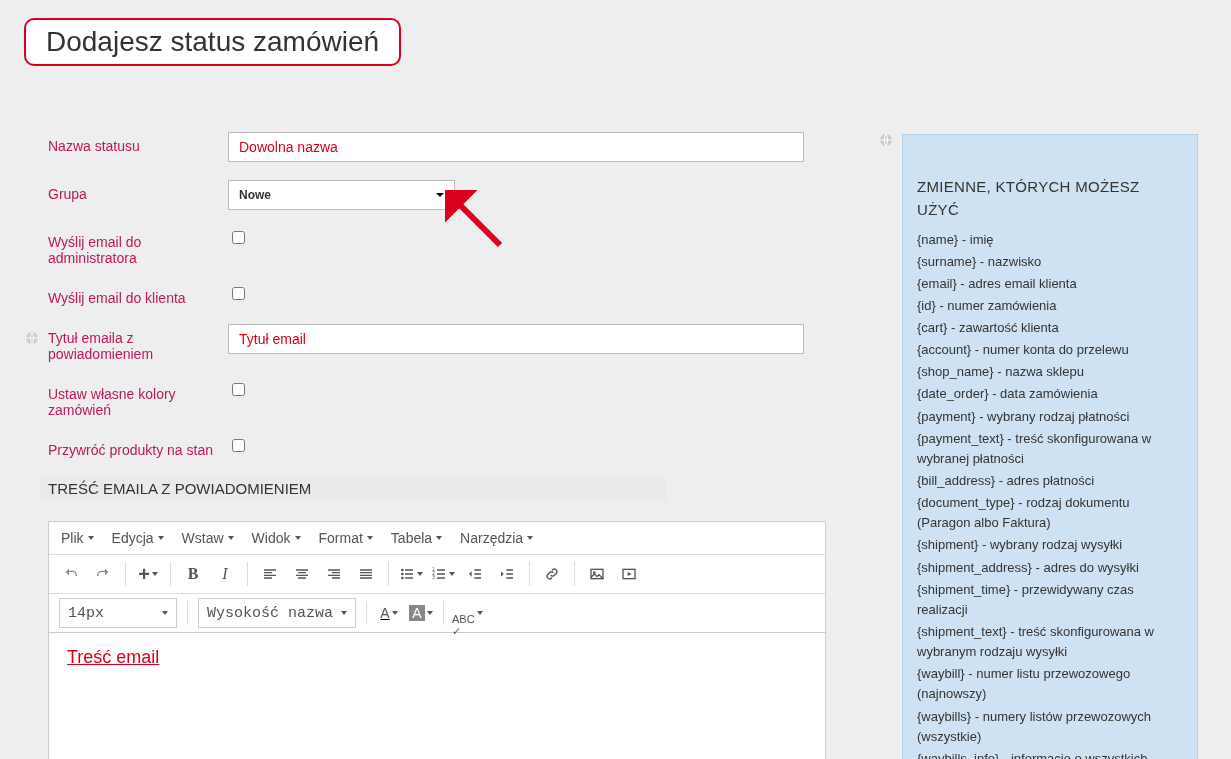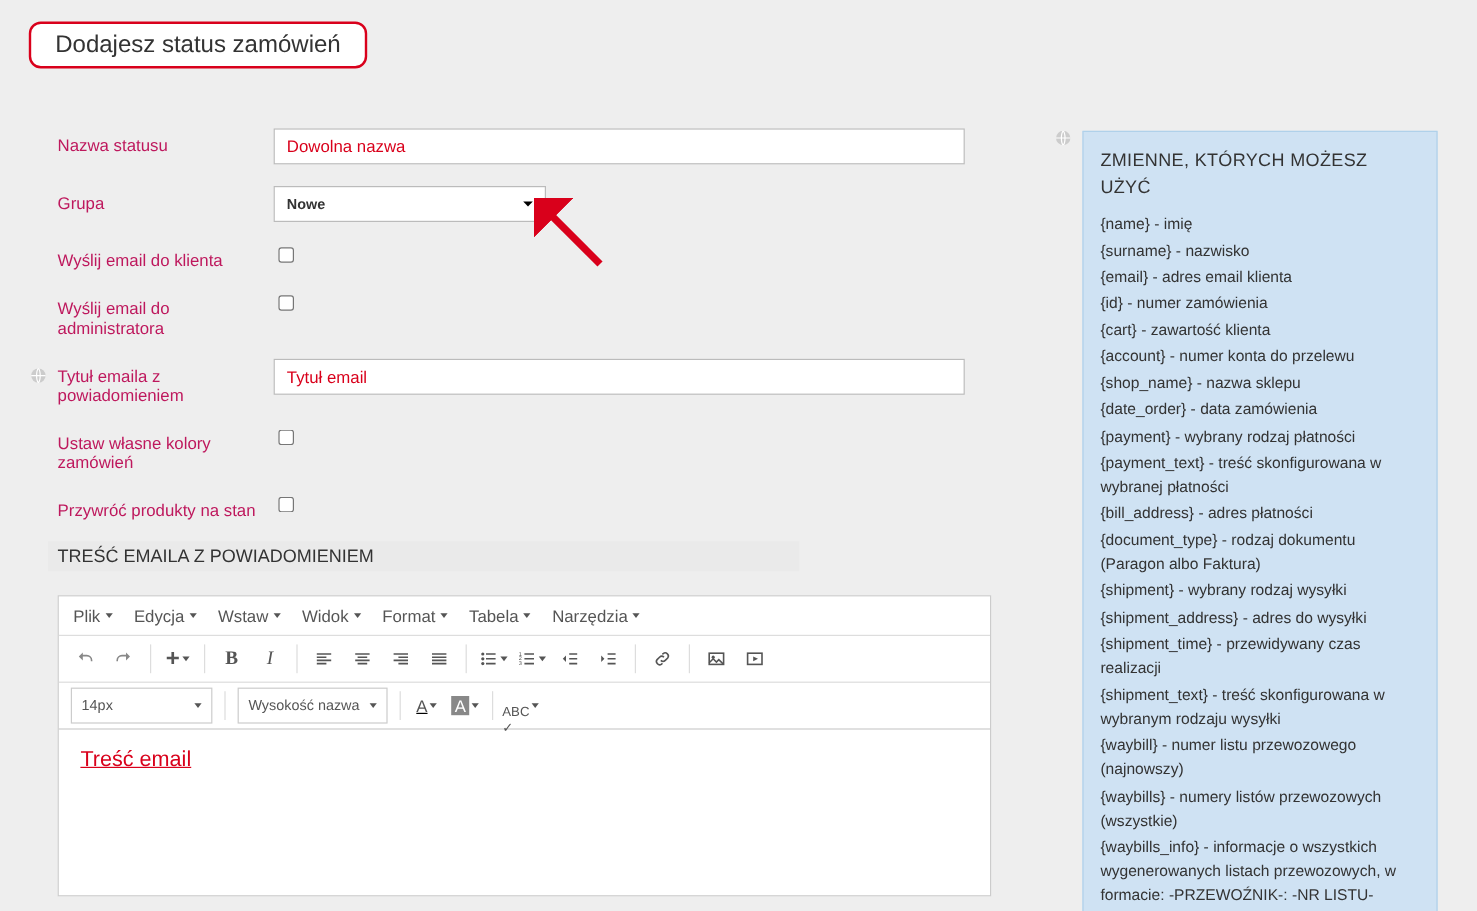--- a/index.html
+++ b/index.html
@@ -11,23 +11,23 @@
     color: #333;
     width: 1231px;
   }
   .container { padding: 0; }
   .title-box {
     display: inline-block;
     border: 2px solid #d9001b;
     border-radius: 10px;
     background: #fff;
     padding: 6px 20px;
-    margin: 18px 0 0 24px;
+    margin: 18px 0 16px 24px;
     font-family: "Segoe UI Light", "Segoe UI", Arial, sans-serif;
-    font-size: 20px;
+    font-size: 28px;
     color: #333;
   }
   .white-strip {
     background: #fff;
     height: 42px;
     margin-top: -24px;
     position: relative;
     z-index: -1;
   }
   .main-cols {
@@ -151,22 +151,23 @@
     margin: 0 6px;
   }
   .sel-box {
     height: 28px;
     border: 1px solid #ccc;
     display: inline-flex;
     align-items: center;
     padding: 0 8px;
     gap: 8px;
     color: #555;
-    font-size: 12px;
+    font-size: 15px;
     margin: 0 4px;
+    font-family: Liberation Mono, monospace;
   }
   .editor-body {
     padding: 14px 18px;
     height: 110px;
     color: #d9001b;
     font-size: 18px;
     text-decoration: underline;
   }
 
   
@@ -182,20 +183,21 @@
     margin-top: 2px;
     font-size: 13px;
     line-height: 1.55;
     font-family: "Segoe UI", Arial, sans-serif;
   }
   .hint-title {
     font-family: "Segoe UI Light","Segoe UI",Arial,sans-serif;
     font-size: 15px;
     letter-spacing: 0.3px;
     margin-bottom: 8px;
+    margin-top: 28px;
   }
   .hint-line { margin: 2px 0; }
   .side-pair { display: flex; align-items: flex-start; }
 
   
   .ico { width: 16px; height: 16px; display: block; }
 </style>
 </head>
 <body>
 
@@ -227,26 +229,26 @@
               <marker id="ah" markerWidth="8" markerHeight="8" refX="2" refY="4" orient="auto">
                 <polygon points="0,0 8,4 0,8" fill="#d9001b"></polygon>
               </marker>
             </defs>
             <line x1="55" y1="55" x2="8" y2="8" stroke="#d9001b" stroke-width="6" marker-end="url(#ah)"></line>
           </svg>
         </div>
       </div>
 
       <div class="form-row">
+        <div class="form-label">Wyślij email do administratora</div>
+        <div class="form-field"><input type="checkbox" class="cb" style=""></div>
+      </div>
+
+      <div class="form-row">
         <div class="form-label">Wyślij email do klienta</div>
-        <div class="form-field"><input type="checkbox" class="cb" style=""></div>
-      </div>
-
-      <div class="form-row">
-        <div class="form-label">Wyślij email do administratora</div>
         <div class="form-field"><input type="checkbox" class="cb" style=""></div>
       </div>
 
       <div class="side-pair">
         <div class="side-marker" style="position:absolute; margin-left:-24px; margin-top:6px;">
           <svg class="ico" viewBox="0 0 24 24">
               <circle cx="12" cy="12" r="9" fill="#ccc"></circle>
               <path d="M3 12h18M12 3c3 3 3 15 0 18M12 3c-3 3-3 15 0 18" stroke="#fff" stroke-width="1.5" fill="none"></path>
             </svg>
         </div>

